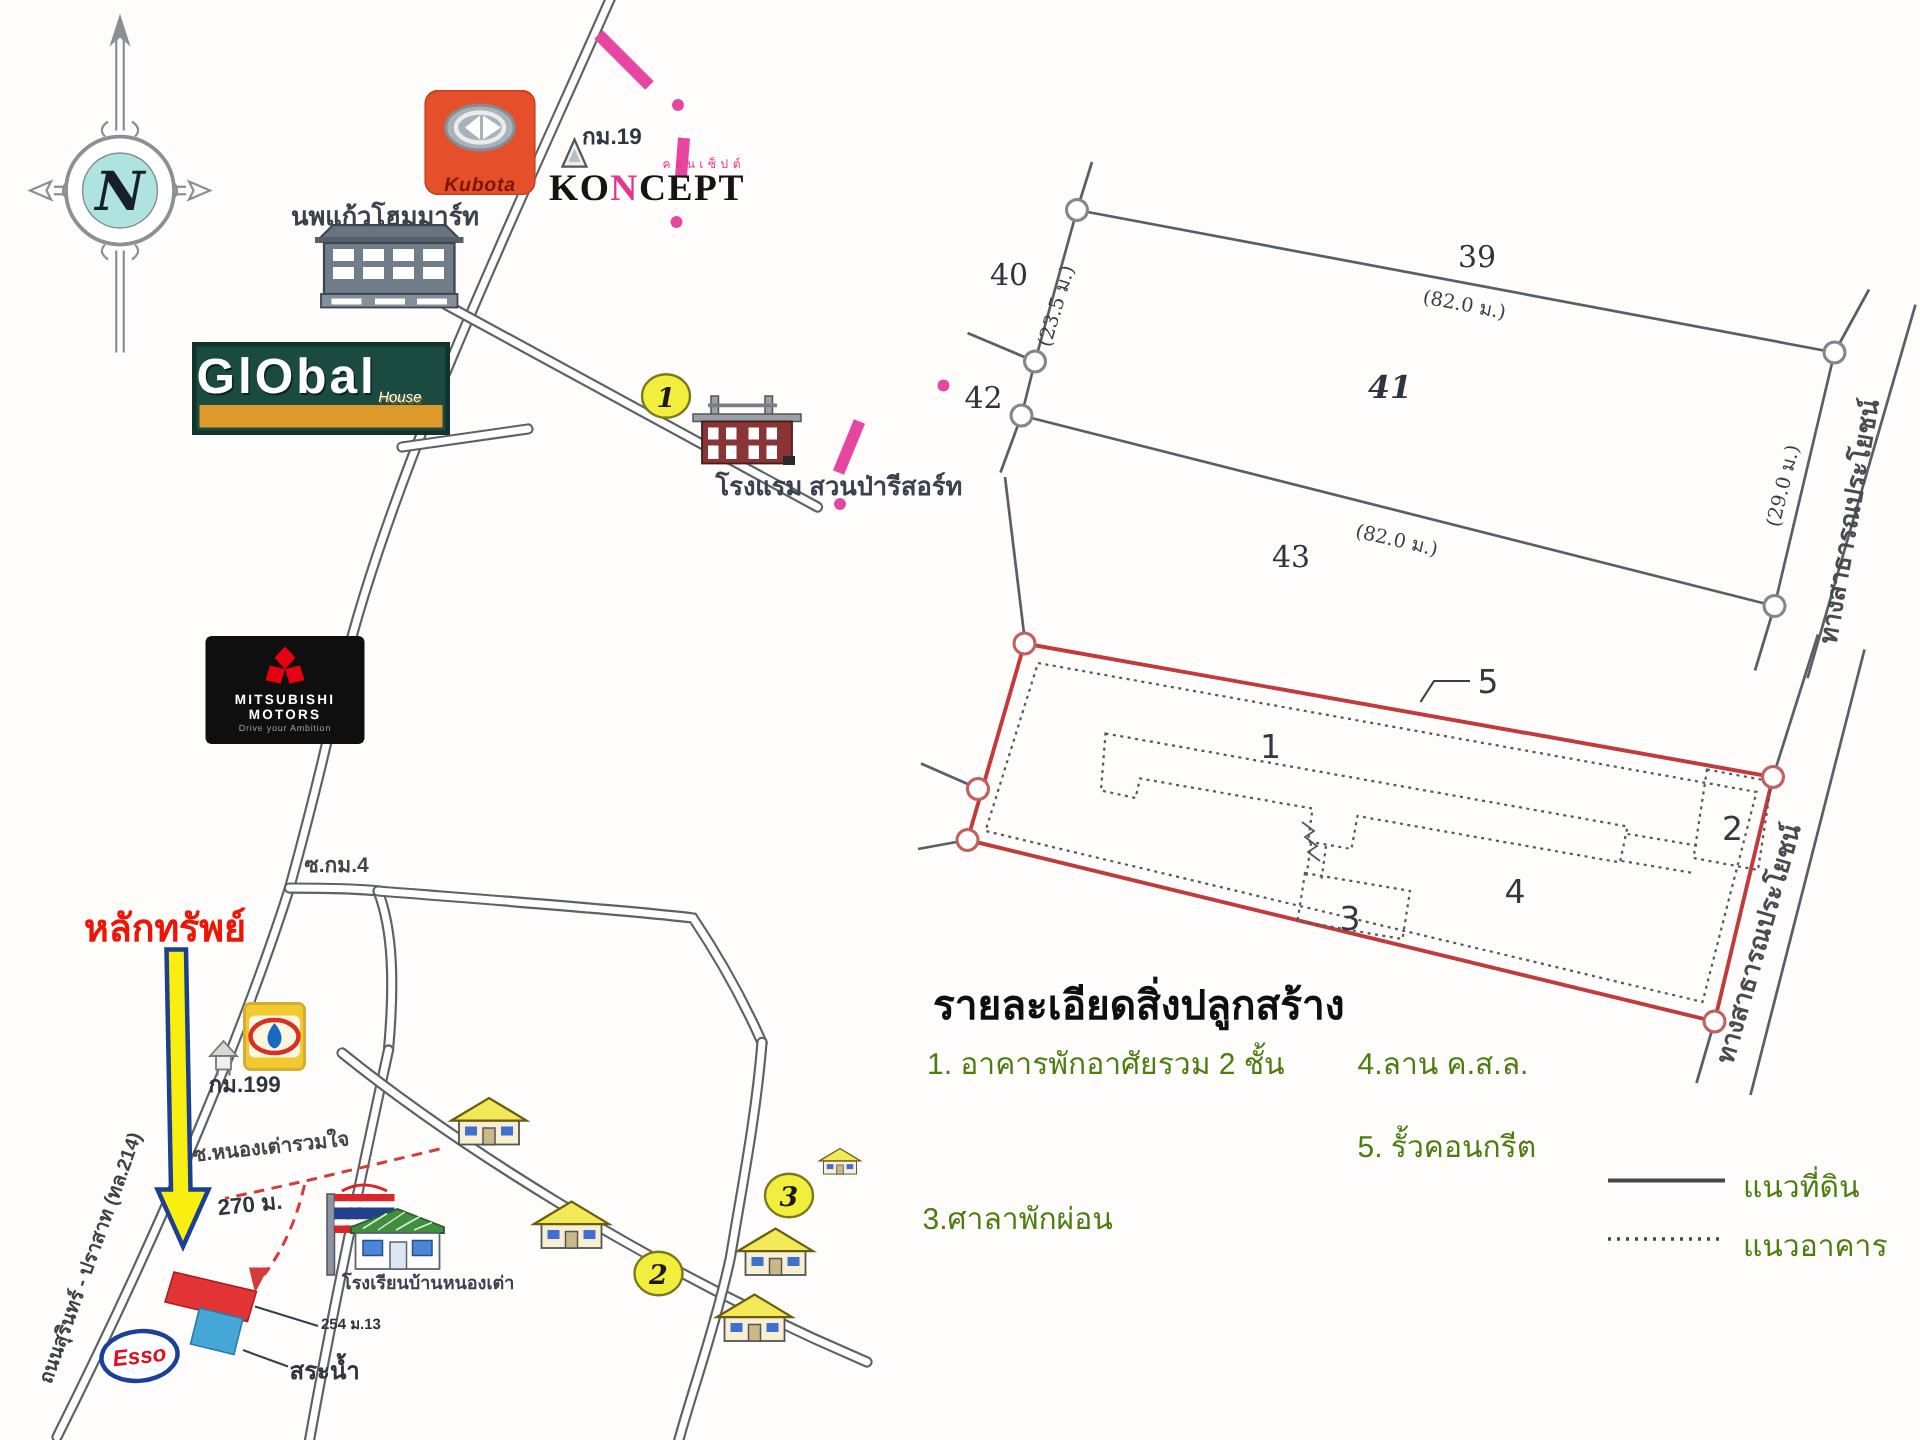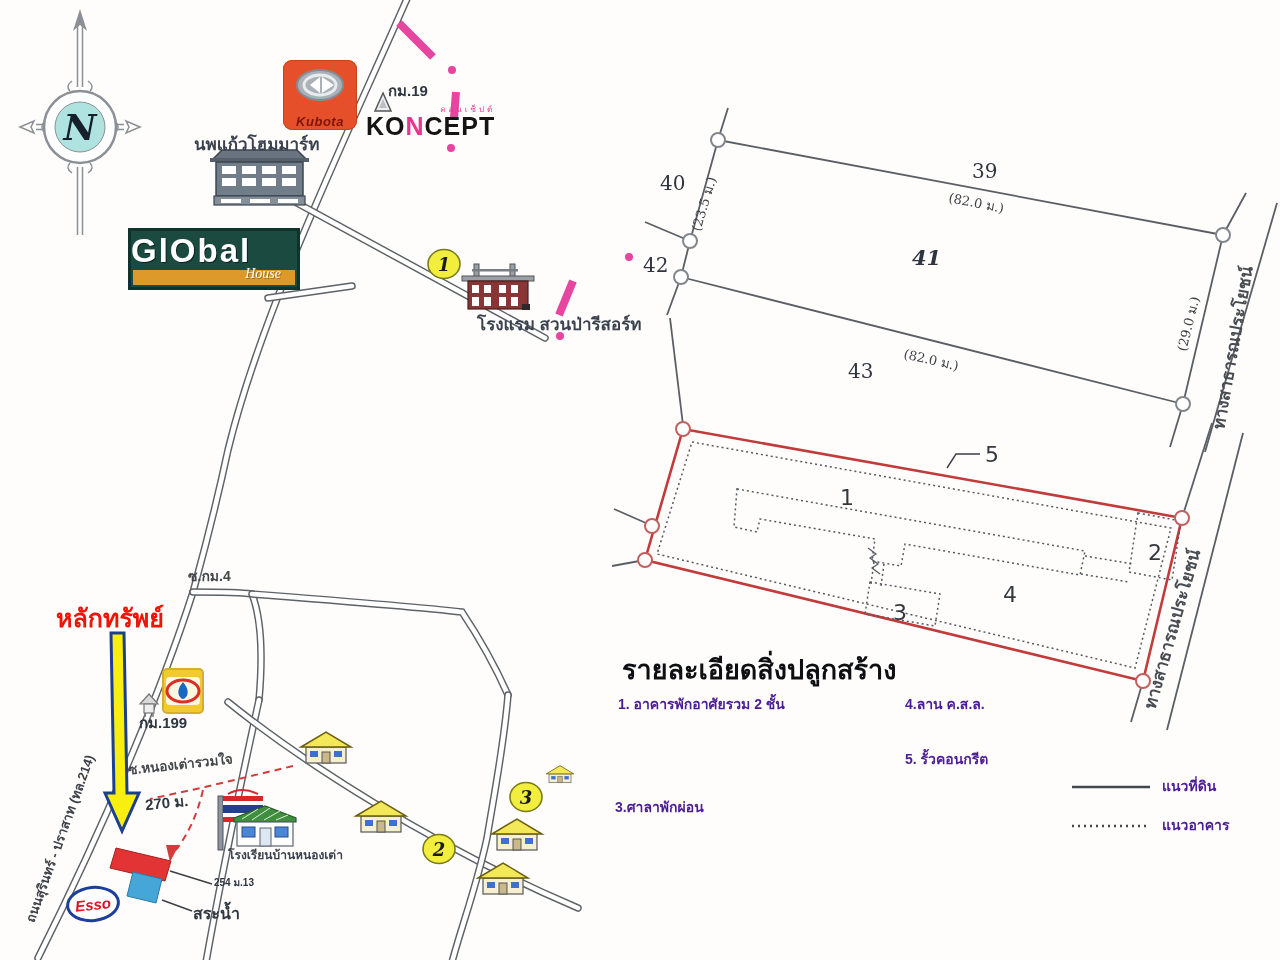--- a/index.html
+++ b/index.html
@@ -31,42 +31,42 @@
          fill:#1a1a1a;text-anchor:middle}
   .ncompass{font-family:"DejaVu Serif",serif;font-size:36px;font-weight:bold;font-style:italic;
             fill:#16202c;text-anchor:middle}
   
   .lbl{position:absolute;font-weight:bold;white-space:nowrap;color:#2e3640}
   .kubota{position:absolute;left:283px;top:60px;width:74px;height:70px;background:#e5502a;
           border-radius:9px;text-align:center;box-shadow:0 0 0 1px #c8401e inset}
   .kubota .txt{display:block;margin-top:2px;color:#7e1408;font-weight:bold;font-style:italic;
                font-size:13px;letter-spacing:.5px}
   .koncept{position:absolute;left:366px;top:112px;font-weight:bold;font-size:25px;color:#141414;
-           letter-spacing:1px;font-family:Liberation Sans, sans-serif}
+           letter-spacing:1px;font-family:Liberation Serif, serif}
   .koncept .n{color:#e8368f}
   .koncept .thai{position:absolute;top:-9px;right:0;font-size:8px;color:#e8368f;
                  letter-spacing:3px;font-weight:normal}
   .global{position:absolute;left:128px;top:228px;width:172px;height:62px;background:#1a4a40;
           border:3px solid #10332b}
   .global .main{display:block;text-align:left;font-size:33px;font-weight:bold;color:#fff;
                 letter-spacing:2px;line-height:40px;text-shadow:1px 1px 0 #0a241e}
   .global .stripe{position:absolute;left:2px;right:2px;bottom:2px;height:15px;background:#dd9a2b}
-  .global .house{position:absolute;right:16px;bottom:5px;color:#fff;font-style:italic;font-size:14px;
-                 font-family:Liberation Serif, serif;text-shadow:1px 1px 0 #9a6a14}
+  .global .house{position:absolute;right:16px;bottom:16px;color:#fff;font-style:italic;font-size:10px;
+                 font-family:Liberation Sans, sans-serif;text-shadow:1px 1px 0 #9a6a14}
   .mitsu{position:absolute;left:137px;top:424px;width:106px;height:72px;background:#0f0f0f;
          border-radius:4px;display:flex;flex-direction:column;align-items:center;padding-top:5px}
   .mitsu .l1{color:#fff;font-size:9px;font-weight:bold;letter-spacing:1.5px;line-height:10px}
   .mitsu .tag{color:#9aa0a6;font-size:6px;margin-top:2px;letter-spacing:.5px}
   .esso{position:absolute;left:66px;top:886px;width:54px;height:36px;border:3px solid #1c3f9b;
         border-radius:50%;background:#fff;display:flex;align-items:center;justify-content:center;
         transform:rotate(-6deg)}
   .esso span{color:#e01020;font-weight:bold;font-style:italic;font-size:15px}
   .ptt{position:absolute;left:162px;top:668px;width:42px;height:46px;background:#f2c92e;
        border:2px solid #d4ad35;border-radius:5px;display:flex;align-items:center;justify-content:center}
-  .legend-item{position:absolute;font-weight:bold;color:#4c1d95;font-size:14px;white-space:nowrap}
+  .legend-item{position:absolute;font-weight:normal;color:#4d7c0f;font-size:20px;white-space:nowrap}
 </style>
 </head>
 <body>
 
 <div class="canvas">
 
 <svg class="base" width="1280" height="960" viewBox="0 0 1280 960">
   <defs>
     <path id="rMain" d="M410,-8 C345,140 262,310 228,450 C213,520 199,570 193,592 C165,680 112,810 38,958"></path>
     <path id="rBranch" d="M297,203 L545,338"></path>
@@ -317,36 +317,48 @@
 </div>
 
 <div class="lbl" style="left:194px;top:130px;font-size:17px;color:#39424e">นพแก้วโฮมมาร์ท</div>
 
 <div class="global">
   <span class="main">GlObal</span>
   <span class="stripe"></span>
   <span class="house">House</span>
 </div>
 
+<div class="mitsu">
+  <svg width="34" height="32">
+    <g transform="translate(17,17)" fill="#e60012">
+      <polygon points="0,-15 7,-7.5 0,0 -7,-7.5"></polygon>
+      <polygon points="0,-15 7,-7.5 0,0 -7,-7.5" transform="rotate(120)"></polygon>
+      <polygon points="0,-15 7,-7.5 0,0 -7,-7.5" transform="rotate(240)"></polygon>
+    </g>
+  </svg>
+  <span class="l1">MITSUBISHI</span>
+  <span class="l1">MOTORS</span>
+  <span class="tag">Drive your Ambition</span>
+</div>
 
 <div class="ptt">
   <svg width="38" height="40">
     <rect x="2" y="6" width="34" height="28" rx="4" fill="#fdf6e0"></rect>
     <ellipse cx="19" cy="20" rx="16" ry="11" fill="none" stroke="#d93025" stroke-width="3"></ellipse>
     <path d="M19,11 C24,17 25,22 22,26 C20,28.5 18,28.5 16,26 C13,22 14,17 19,11 Z" fill="#1769c0"></path>
   </svg>
 </div>
 
 <div class="esso">
   <span>Esso</span>
 </div>
 
 <div class="lbl" style="left:388px;top:79px;font-size:15px">กม.19</div>
 <div class="lbl" style="left:477px;top:310px;font-size:17px;color:#39424e">โรงแรม สวนป่ารีสอร์ท</div>
-<div class="lbl" style="left:188px;top:565px;font-size:14px;color:#43474c">ซ.กม.4</div>
+<div class="lbl" style="left:203px;top:565px;font-size:14px;color:#43474c">ซ.กม.4</div>
 <div class="lbl" style="left:56px;top:598px;font-size:25px;color:#ee1506">หลักทรัพย์</div>
 <div class="lbl" style="left:139px;top:711px;font-size:15px">กม.199</div>
 <div class="lbl" style="left:128px;top:753px;font-size:13.5px;color:#43474c;transform:rotate(-6deg)">ซ.หนองเต่ารวมใจ</div>
 <div class="lbl" style="left:145px;top:791px;font-size:15px;transform:rotate(-6deg)">270 ม.</div>
 <div class="lbl" style="left:228px;top:845px;font-size:12px;color:#39424e">โรงเรียนบ้านหนองเต่า</div>
 <div class="lbl" style="left:214px;top:875px;font-size:10px">254 ม.13</div>
 <div class="lbl" style="left:193px;top:901px;font-size:16px">สระน้ำ</div>
 <div class="lbl" style="left:-46px;top:828px;width:212px;text-align:center;font-size:13px;color:#3c4248;transform:rotate(-70deg)">ถนนสุรินทร์ - ปราสาท (ทล.214)</div>
 
 <div class="lbl" style="left:622px;top:648px;font-size:27px;color:#0d0f12">รายละเอียดสิ่งปลูกสร้าง</div>

